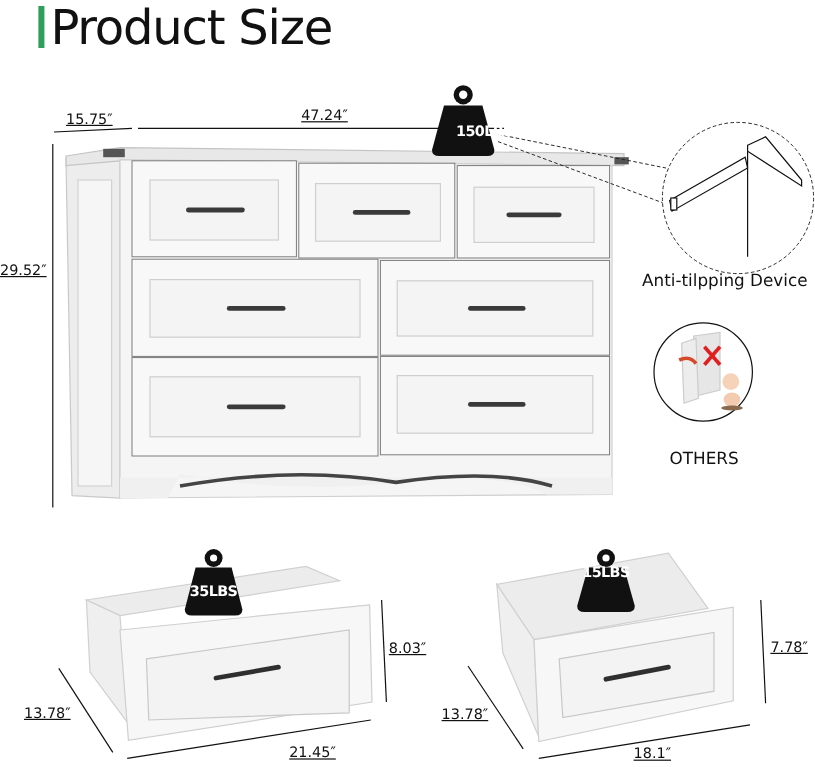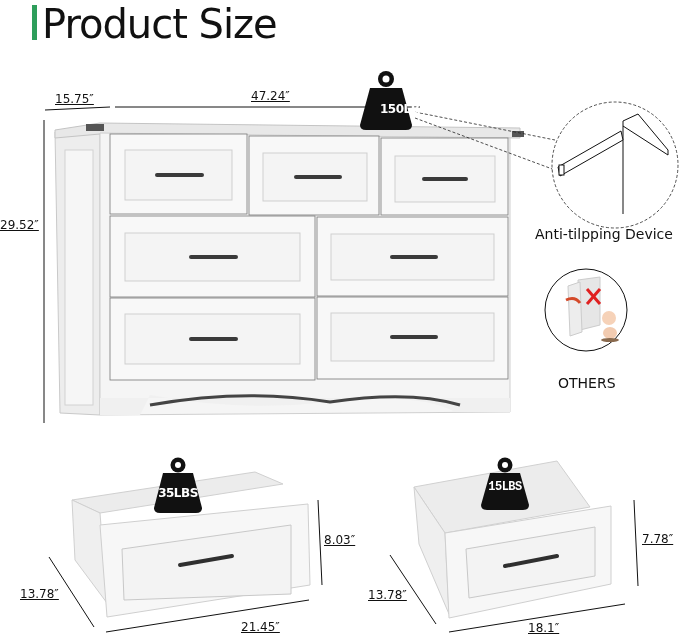--- a/index.html
+++ b/index.html
@@ -136,21 +136,21 @@
   </svg>
   <div class="label" style="top:31px;">35LBS</div>
 </div>
 
 <div class="weight" style="left:477px;top:455px;width:56px;height:57px;">
   <svg width="56" height="57" viewBox="0 0 56 57">
     <circle cx="28" cy="10" r="7.5" fill="#111"></circle>
     <circle cx="28" cy="10" r="3" fill="#fff"></circle>
     <path d="M13,18 L43,18 L52,50 Q52,55 46,55 L10,55 Q4,55 4,50 Z" fill="#111"></path>
   </svg>
-  <div class="label" style="top:25px;font-family:Liberation Mono, monospace;">15LBS</div>
+  <div class="label" style="top:15px;">15LBS</div>
 </div>
 
 <div class="abs caption" style="left:535px;top:226px;">Anti-tilpping Device</div>
 <div class="abs caption" style="left:558px;top:375px;">OTHERS</div>
 
 <div class="abs dim" style="left:20px;top:587px;">13.78″</div>
 <div class="abs dim" style="left:200px;top:620px;margin-left:41px;">21.45″</div>
 <div class="abs dim" style="left:324px;top:533px;">8.03″</div>
 
 <div class="abs dim" style="left:368px;top:588px;">13.78″</div>

